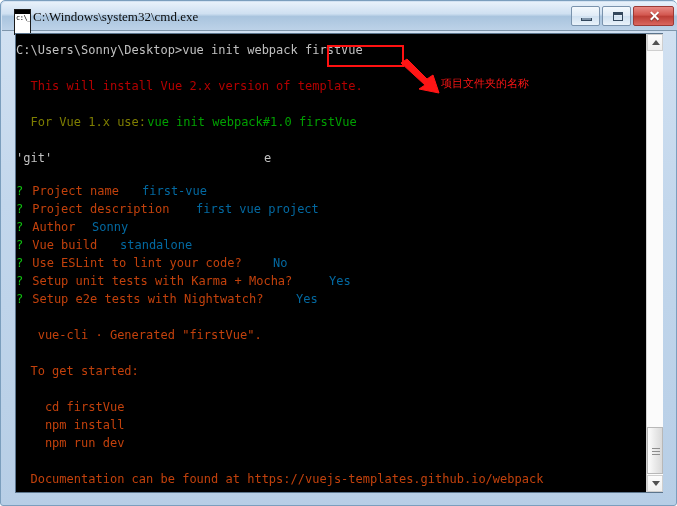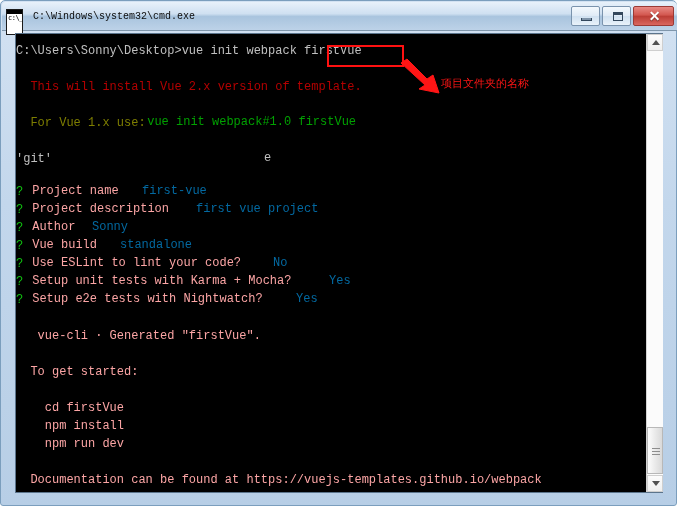--- a/index.html
+++ b/index.html
@@ -32,21 +32,21 @@
     left: 1px; top: 1px;
     width: 675px;
     height: 29px;
     box-sizing: border-box;
     background: linear-gradient(to bottom, #e8f1fa 0%, #cfe0f1 42%, #a9c4de 52%, #bdd2e8 100%);
     border-radius: 4px 4px 0 0;
     border-bottom: 1px solid #7f96ab;
   }
   #title-icon {
     position: absolute;
-    left: 4px; top: 7px;
+    left: 12px; top: 7px;
     width: 17px; height: 26px;
     background: #ffffff;
     border: 1px solid #1a1a1a;
     box-sizing: border-box;
     overflow: hidden;
   }
   #title-icon .bar {
     position: absolute;
     left: 0; top: 0;
     width: 100%; height: 4px;
@@ -57,25 +57,25 @@
     left: 1px; top: 4px;
     font-family: "DejaVu Sans Mono", monospace;
     font-size: 7px;
     line-height: 8px;
     color: #000;
     letter-spacing: -0.5px;
   }
   #title-text {
     position: absolute;
     left: 31px; top: 5px;
-    font-size: 10px;
+    font-size: 13px;
     line-height: 19px;
     color: #0b0b0b;
     white-space: nowrap;
-    font-family: Liberation Mono, monospace;
+    font-family: Liberation Serif, serif;
   }
 
   
   .cap-btn {
     position: absolute;
     top: 4px;
     width: 29px;
     height: 20px;
     box-sizing: border-box;
     border: 1px solid #7a93ad;
@@ -147,24 +147,24 @@
     color: #c0c0c0;
     white-space: pre;
   }
   .line {
     position: absolute;
     left: 0;
     width: 631px;
     height: 18px;
     white-space: pre;
   }
-  .seg { white-space: pre; font-family: Liberation Mono, monospace; }
+  .seg { white-space: pre; }
 
   .c-white   { color: #c0c0c0; }
-  .c-bwhite  { color: #fca5a5; }
+  .c-bwhite  { color: #c2410c; }
   .c-red     { color: #b40000; }
   .c-yellow  { color: #7e7e00; }
   .c-green   { color: #00a000; text-align: right; }
   .c-bgreen  { color: #10c010; }
   .c-teal    { color: #0369a1; }
 
   
   #red-box {
     position: absolute;
     left: 326px;

